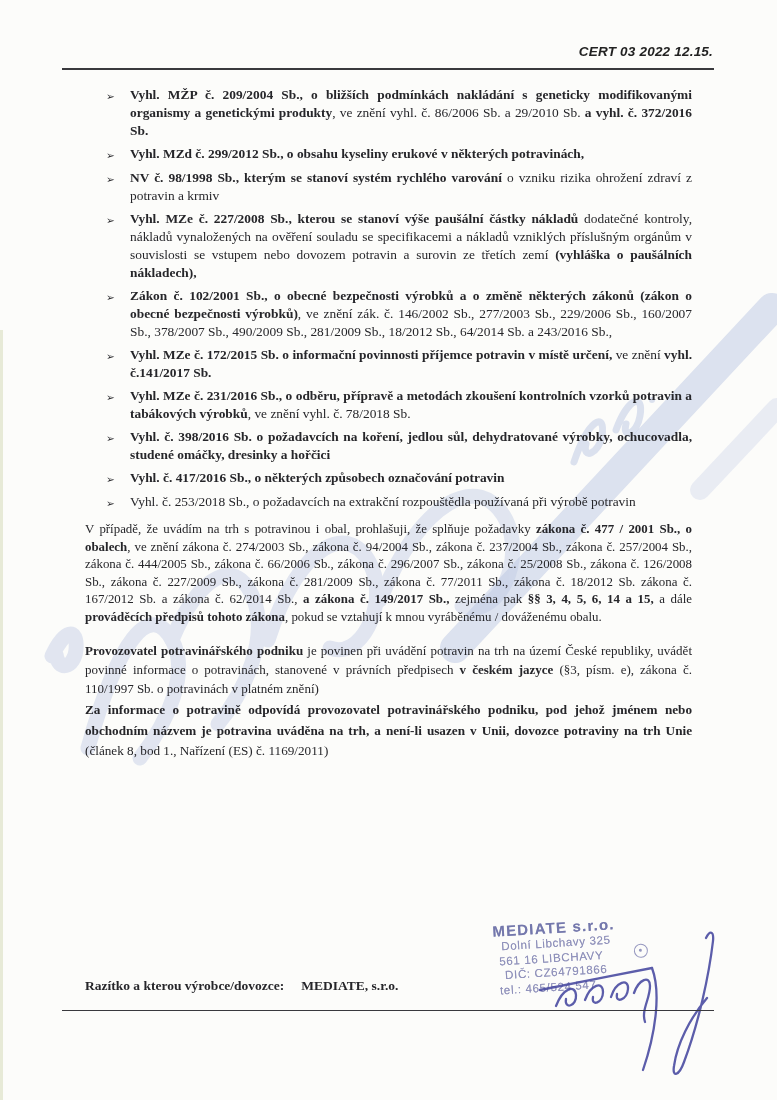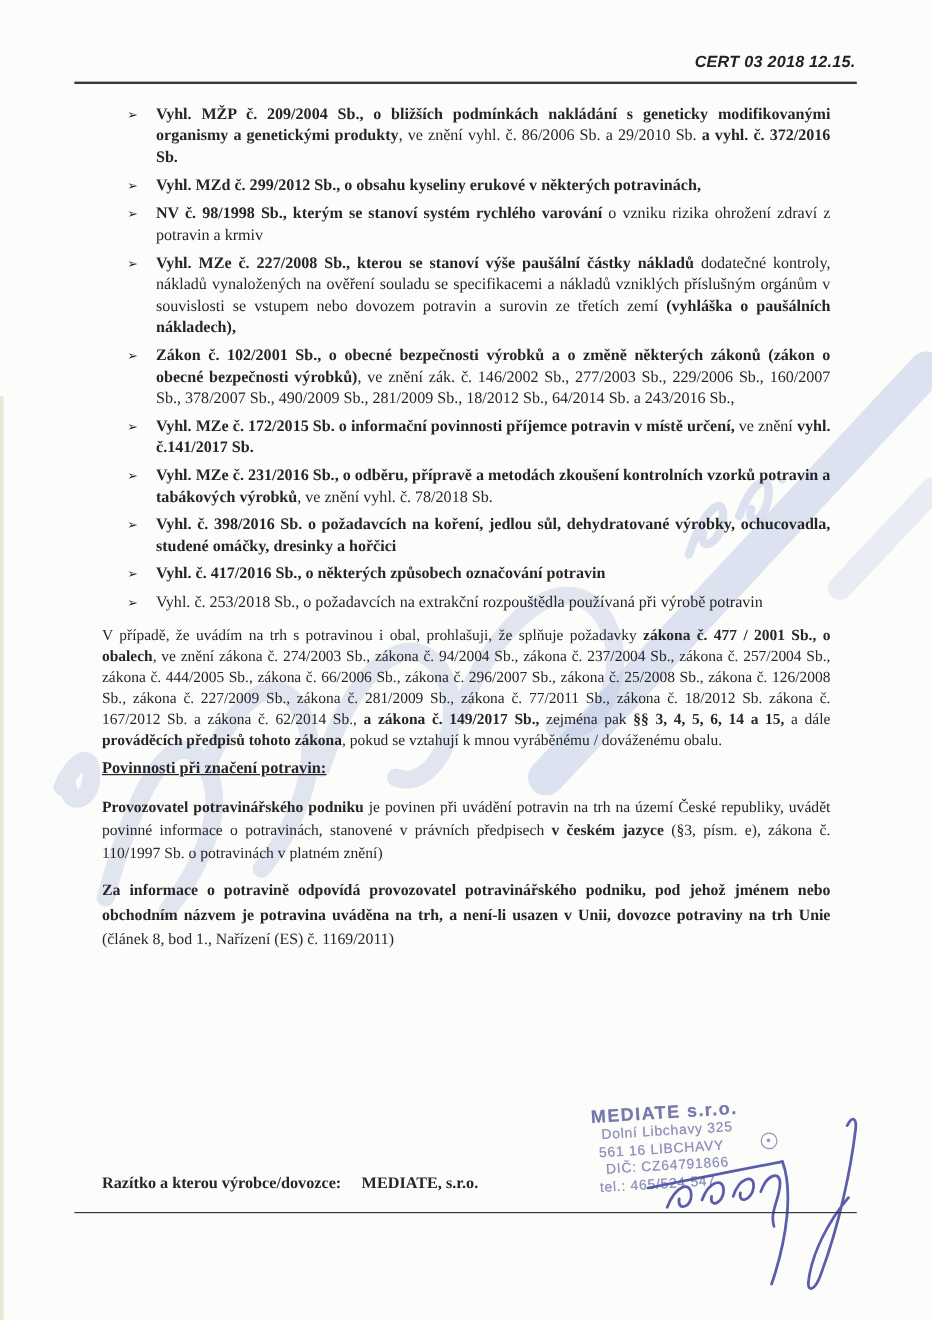--- a/index.html
+++ b/index.html
@@ -33,21 +33,21 @@
     flex:0 0 45px;box-sizing:border-box;padding-left:21px;padding-top:1px;
     font-family:"DejaVu Sans",sans-serif;font-size:10.5px;color:#2a2a2e;
   }
   .bullet-text{flex:1;text-align:justify;}
   .seg-b{font-weight:700;}
   .para{text-align:justify;}
   .para-exceptions{margin-top:10px;font-weight:700;line-height:18.5px;}
   .para-packaging{margin-top:9px;font-size:12.9px;line-height:17.6px;}
   .heading-label{margin-top:4px;font-weight:700;text-decoration:underline;font-size:13.6px;}
   .para-operator{margin-top:14px;font-size:13px;line-height:19.2px;}
-  .para-responsibility{margin-top:12px;font-size:13.2px;line-height:20.4px;}
+  .para-responsibility{margin-top:2px;font-size:13.2px;line-height:20.4px;}
   
   .stamp{
     position:absolute;left:494px;top:916px;width:220px;
     transform:rotate(-3.5deg);
     font-family:"Liberation Sans","DejaVu Sans",sans-serif;
     pointer-events:none;
   }
   .stamp-line{color:#8e90ba;font-size:11.6px;line-height:14.6px;letter-spacing:.6px;
     text-shadow:0 0 .6px rgba(142,144,186,.7);white-space:nowrap;}
   .stamp-line.first{color:#7478ac;font-weight:700;font-size:15px;letter-spacing:1.2px;line-height:17px;}
@@ -92,21 +92,21 @@
       <g stroke-width="7" opacity="0.5">
         <path d="M 574 462 C 588 420 606 410 602 436 C 599 454 582 460 586 444"></path>
         <path d="M 616 430 C 628 398 644 392 640 416 C 637 434 622 440 626 424"></path>
         <circle cx="652" cy="400" r="3" fill="#bcc7e3" stroke="none"></circle>
       </g>
     </g>
   </svg>
 
   <div class="scan-edge"></div>
 
-  <div class="doc-code">CERT 03 2018 12.15.</div>
+  <div class="doc-code">CERT 03 2022 12.15.</div>
   <div class="rule rule-top"></div>
 
   <div class="content">
     <div>
         <div class="bullet-row">
           <span class="bullet-glyph">➢</span>
           <div class="bullet-text"><span class="seg-b">Vyhl. MŽP č. 209/2004 Sb., o bližších podmínkách nakládání s geneticky modifikovanými organismy a genetickými produkty</span><span class="seg-r">, ve znění vyhl. č. 86/2006 Sb. a 29/2010 Sb. </span><span class="seg-b">a vyhl. č. 372/2016 Sb.</span></div>
         </div>
         <div class="bullet-row">
           <span class="bullet-glyph">➢</span>
@@ -142,21 +142,20 @@
         </div>
         <div class="bullet-row">
           <span class="bullet-glyph">➢</span>
           <div class="bullet-text"><span class="seg-r">Vyhl. č. 253/2018 Sb., o požadavcích na extrakční rozpouštědla používaná při výrobě potravin</span></div>
         </div>
       </div>
 
 
     <div class="para para-packaging"><span class="seg-r">V případě, že uvádím na trh s potravinou i obal, prohlašuji, že splňuje požadavky </span><span class="seg-b">zákona č. 477 / 2001 Sb., o obalech</span><span class="seg-r">, ve znění zákona č. 274/2003 Sb., zákona č. 94/2004 Sb., zákona č. 237/2004 Sb., zákona č. 257/2004 Sb., zákona č. 444/2005 Sb., zákona č. 66/2006 Sb., zákona č. 296/2007 Sb., zákona č. 25/2008 Sb., zákona č. 126/2008 Sb., zákona č. 227/2009 Sb., zákona č. 281/2009 Sb., zákona č. 77/2011 Sb., zákona č. 18/2012 Sb. zákona č. 167/2012 Sb. a zákona č. 62/2014 Sb., </span><span class="seg-b">a zákona č. 149/2017 Sb.,</span><span class="seg-r"> zejména pak </span><span class="seg-b">§§ 3, 4, 5, 6, 14 a 15,</span><span class="seg-r"> a dále </span><span class="seg-b">prováděcích předpisů tohoto zákona</span><span class="seg-r">, pokud se vztahují k mnou vyráběnému / dováženému obalu.</span></div>
 
-    <div class="heading-label">Povinnosti při značení potravin:</div>
 
     <div class="para para-operator"><span class="seg-b">Provozovatel potravinářského podniku </span><span class="seg-r">je povinen při uvádění potravin na trh na území České republiky, uvádět povinné informace o potravinách, stanovené v právních předpisech </span><span class="seg-b">v českém jazyce</span><span class="seg-r"> (§3, písm. e), zákona č. 110/1997 Sb. o potravinách v platném znění)</span></div>
 
     <div class="para para-responsibility"><span class="seg-b">Za informace o potravině odpovídá provozovatel potravinářského podniku, pod jehož jménem nebo obchodním názvem je potravina uváděna na trh, a není-li usazen v Unii, dovozce potraviny na trh Unie </span><span class="seg-r">(článek 8, bod 1., Nařízení (ES) č. 1169/2011)</span></div>
   </div>
 
   <div class="stamp">
     <div>
         <div class="stamp-line first" style="margin-left: 0px;">MEDIATE s.r.o.</div>
         <div class="stamp-line" style="margin-left: 8px;">Dolní Libchavy 325</div>

